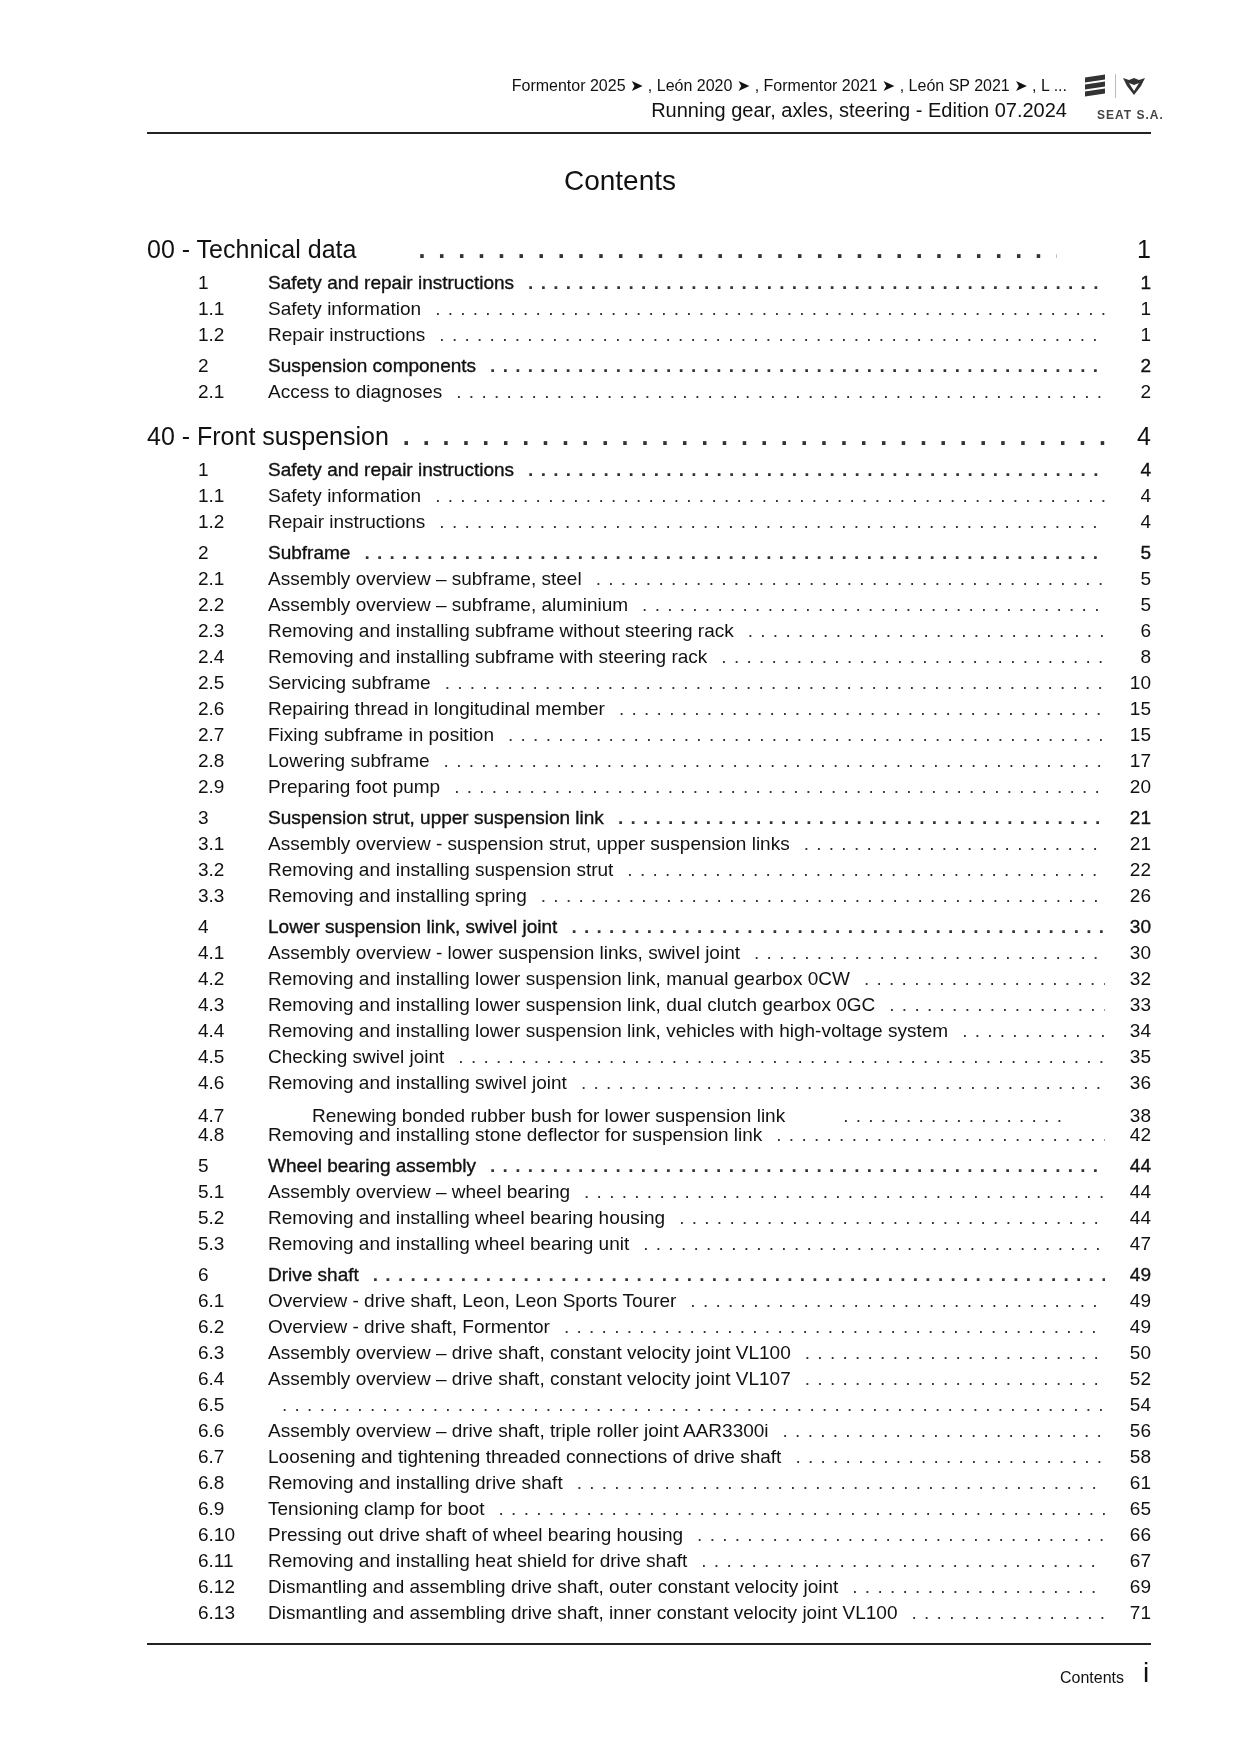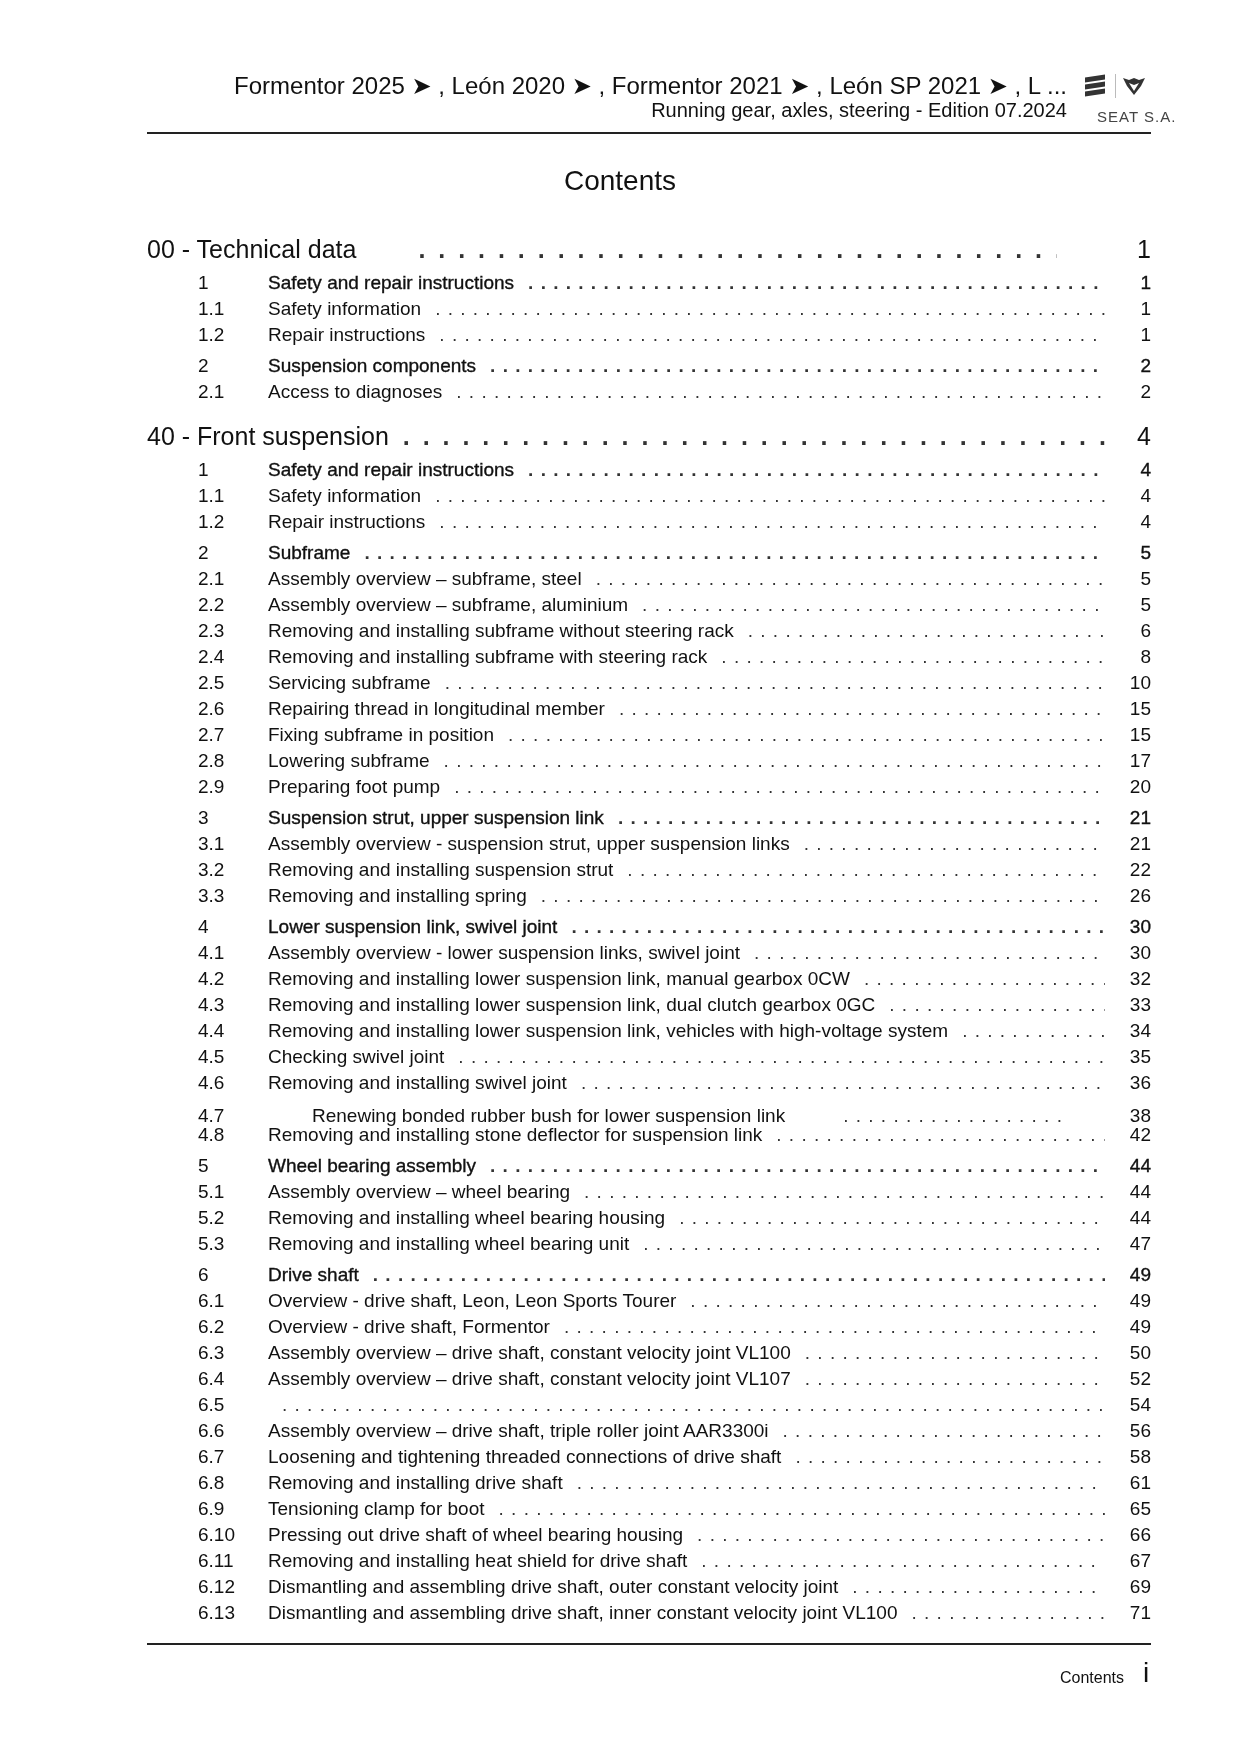--- a/index.html
+++ b/index.html
@@ -1,26 +1,26 @@
 <!DOCTYPE html>
 <html><head>
 <meta charset="utf-8">
 <style>
   html, body { margin: 0; padding: 0; background: #ffffff; }
   body { width: 1240px; height: 1753px; position: relative; overflow: hidden;
          font-family: "Liberation Sans", sans-serif; color: #111; }
   .header { position: absolute; left: 147px; top: 74px; width: 920px; text-align: right; }
-  .header .line1 { font-size: 24px; line-height: 24px; }
+  .header .line1 { font-size: 16px; line-height: 24px; }
   .header .line2 { font-size: 20px; line-height: 24px; }
   .logo { position: absolute; left: 1085px; top: 74px; width: 70px; height: 50px; }
   .logo .s { position: absolute; left: 0; top: 2px; width: 20px; height: 18px; }
   .logo .s div { position: absolute; left: 0; width: 20px; height: 5px; background: #333; }
   .logo .sep { position: absolute; left: 30px; top: 0; width: 1px; height: 24px; background: #bbb; }
   .logo .cupra { position: absolute; left: 38px; top: 2px; width: 22px; height: 20px; }
-  .logo .brand { position: absolute; left: 12px; top: 34px; font-size: 15px; font-weight: normal; letter-spacing: 1px; color: #444; white-space: nowrap; }
+  .logo .brand { position: absolute; left: 12px; top: 34px; font-size: 12px; font-weight: bold; letter-spacing: 1px; color: #444; white-space: nowrap; }
   .rule-top { position: absolute; left: 147px; top: 132px; width: 1004px; height: 2px; background: #222; }
   .title { position: absolute; left: 0; width: 1240px; top: 165px; text-align: center; font-size: 28px; }
   .toc { position: absolute; left: 147px; top: 0; width: 1004px; }
   .row { position: absolute; left: 0; width: 1004px; display: flex; align-items: baseline; white-space: nowrap; }
   .row.chapter { font-size: 25px; }
   .row.section, .row.sub { font-size: 19px; }
   .row .num { width: 70px; flex: none; }
   .row.section .num, .row.sub .num { margin-left: 51px; }
   .row .ttl { flex: none; }
   .row.section .ttl { -webkit-text-stroke: 0.35px #111; }

